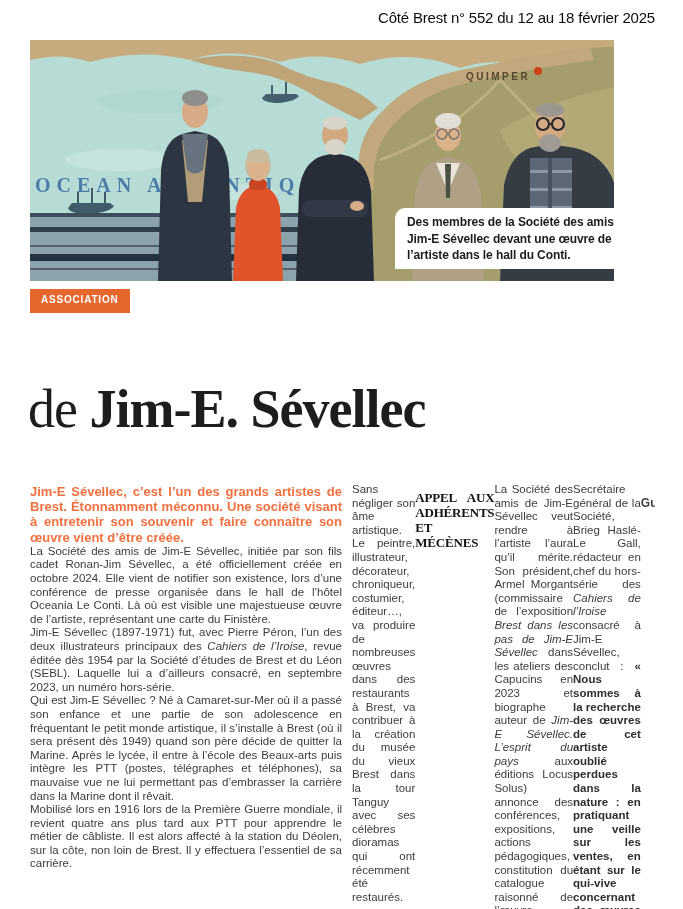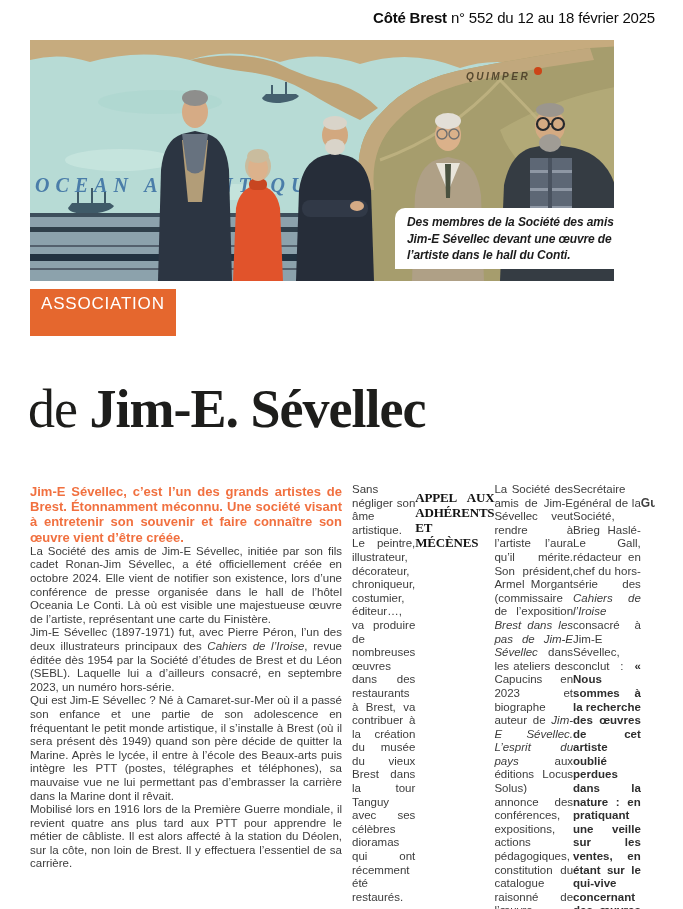--- a/index.html
+++ b/index.html
@@ -2,31 +2,31 @@
 <html lang="fr" style="--color-accent: #e5672e; --color-lead: #f1703f; --color-headline: #1d1d1b; --color-body: #3c3c3c;"><head>
 <meta charset="utf-8">
 <style>
   * { box-sizing: border-box; margin: 0; padding: 0; }
   html,body { background:#ffffff; }
   body { font-family:"Liberation Sans", sans-serif; }
 
   .page { position:relative; width:683px; height:909px; background:#fff; overflow:hidden; }
 
   .masthead { position:absolute; top:9px; right:28px; font-size:15px; color:#0d0d0d; letter-spacing:-0.2px; }
-  .masthead .brand { font-weight:700; }
+  .masthead .brand { font-weight:400; }
 
-  .photo { position:absolute; left:30px; top:40px; width:584px; height:241px; overflow:hidden;font-style:italic; }
+  .photo { position:absolute; left:30px; top:40px; width:584px; height:241px; overflow:hidden; }
   .photo svg { display:block; }
 
   .caption { position:absolute; left:365px; bottom:12px; width:260px; background:#ffffff;
              border-radius:10px 10px 0 0; padding:6px 10px 5px 12px;
              font-weight:700; font-size:12px; line-height:1.38; color:#1c1c1c; letter-spacing:-0.1px; }
 
   .tag { position:absolute; left:30px; top:289px; background:var(--color-accent,#e5672e);
-         color:#fff; font-weight:400; font-size:17px; letter-spacing:0.8px; padding:5px 11px 22px; }
+         color:#fff; font-weight:700; font-size:10px; letter-spacing:0.8px; padding:5px 11px 8px; }
 
   .headline { position:absolute; left:28px; top:316px; width:645px;
               font-family:"Liberation Serif", serif; font-weight:400;
               font-size:54px; line-height:62px; color:var(--color-headline,#1d1d1b); letter-spacing:-1px; }
   .headline .hl-bold { font-weight:700;text-align:right; }
 
   .col { position:absolute; font-size:11.5px; line-height:13.6px;
          color:var(--color-body,#3c3c3c); text-align:justify; }
   .col p { margin:0; }
   .col i { font-style:italic; }

